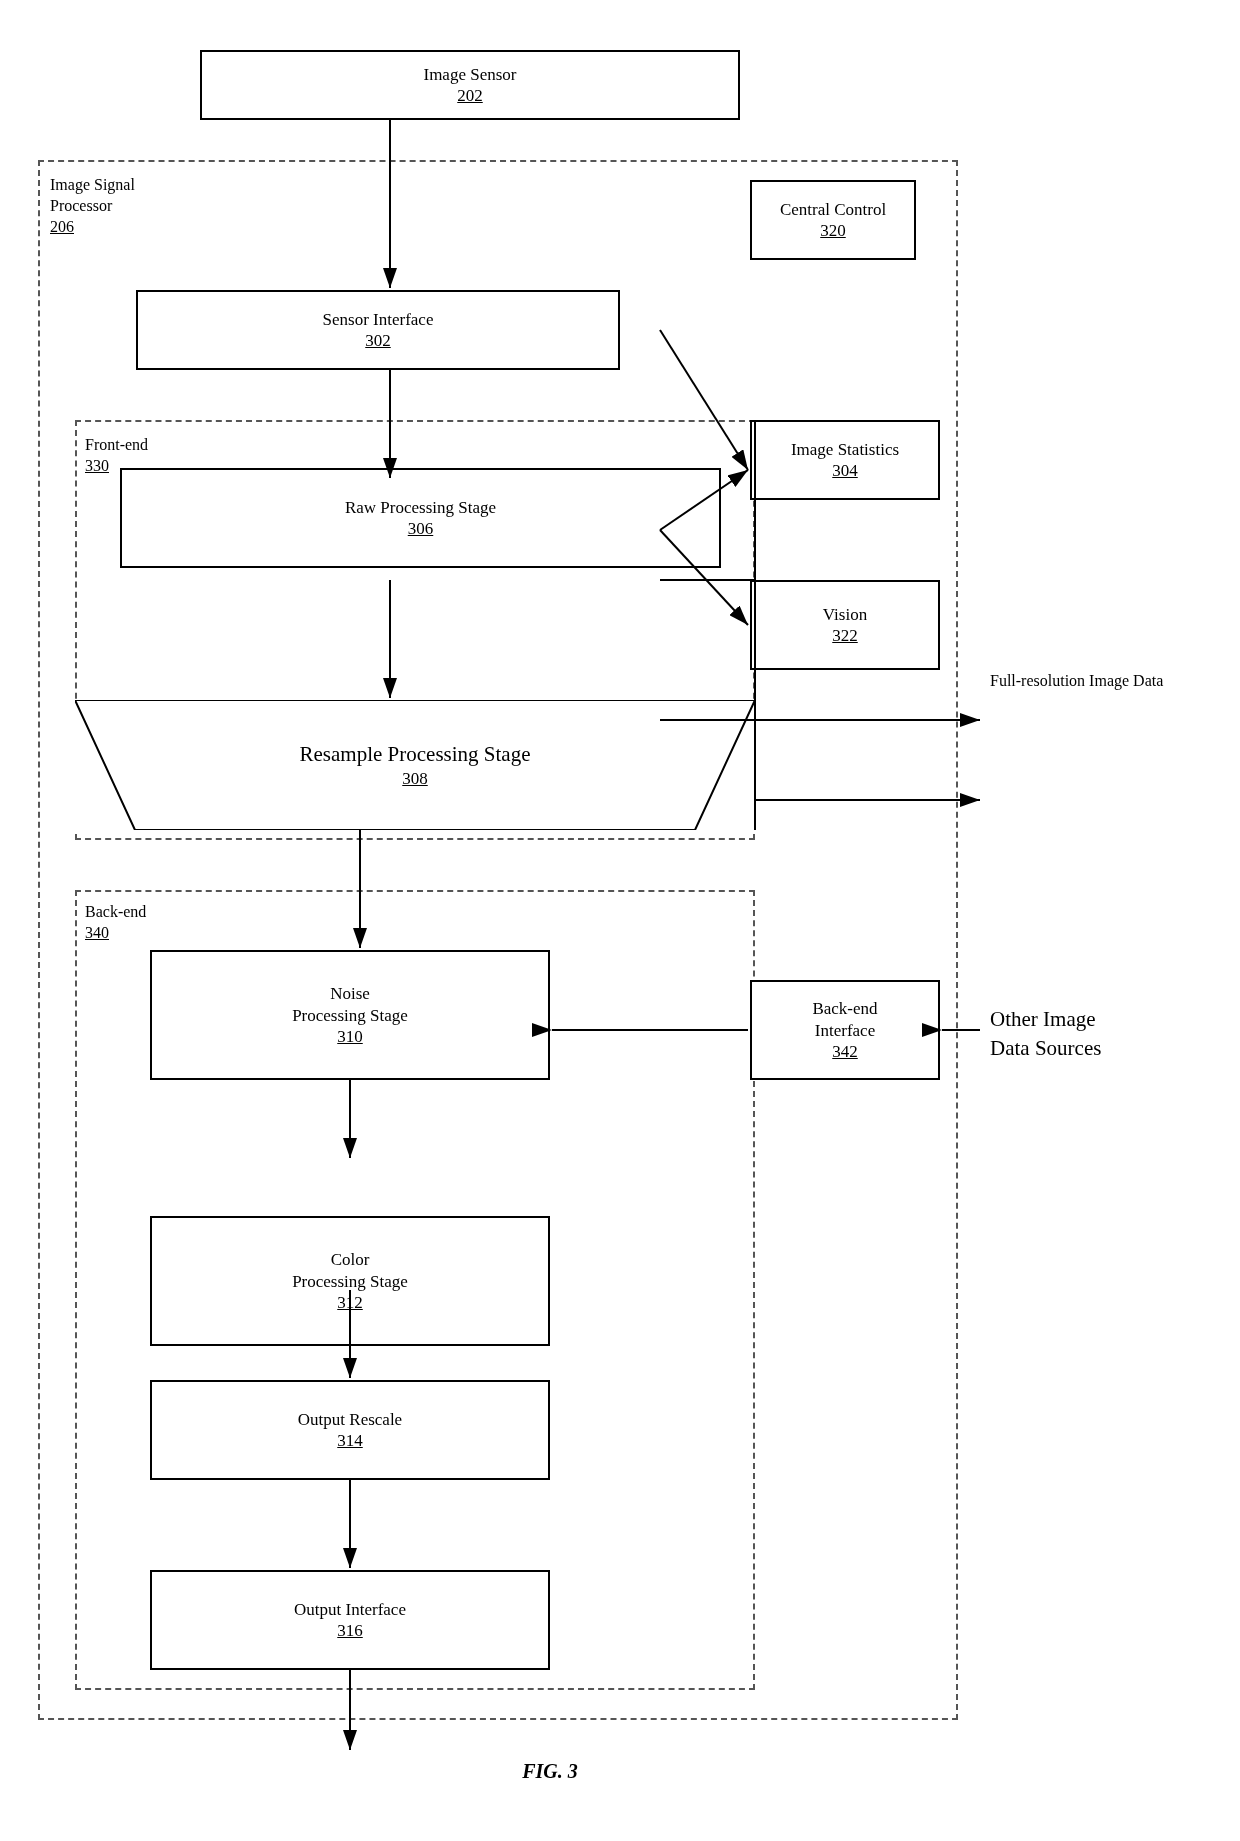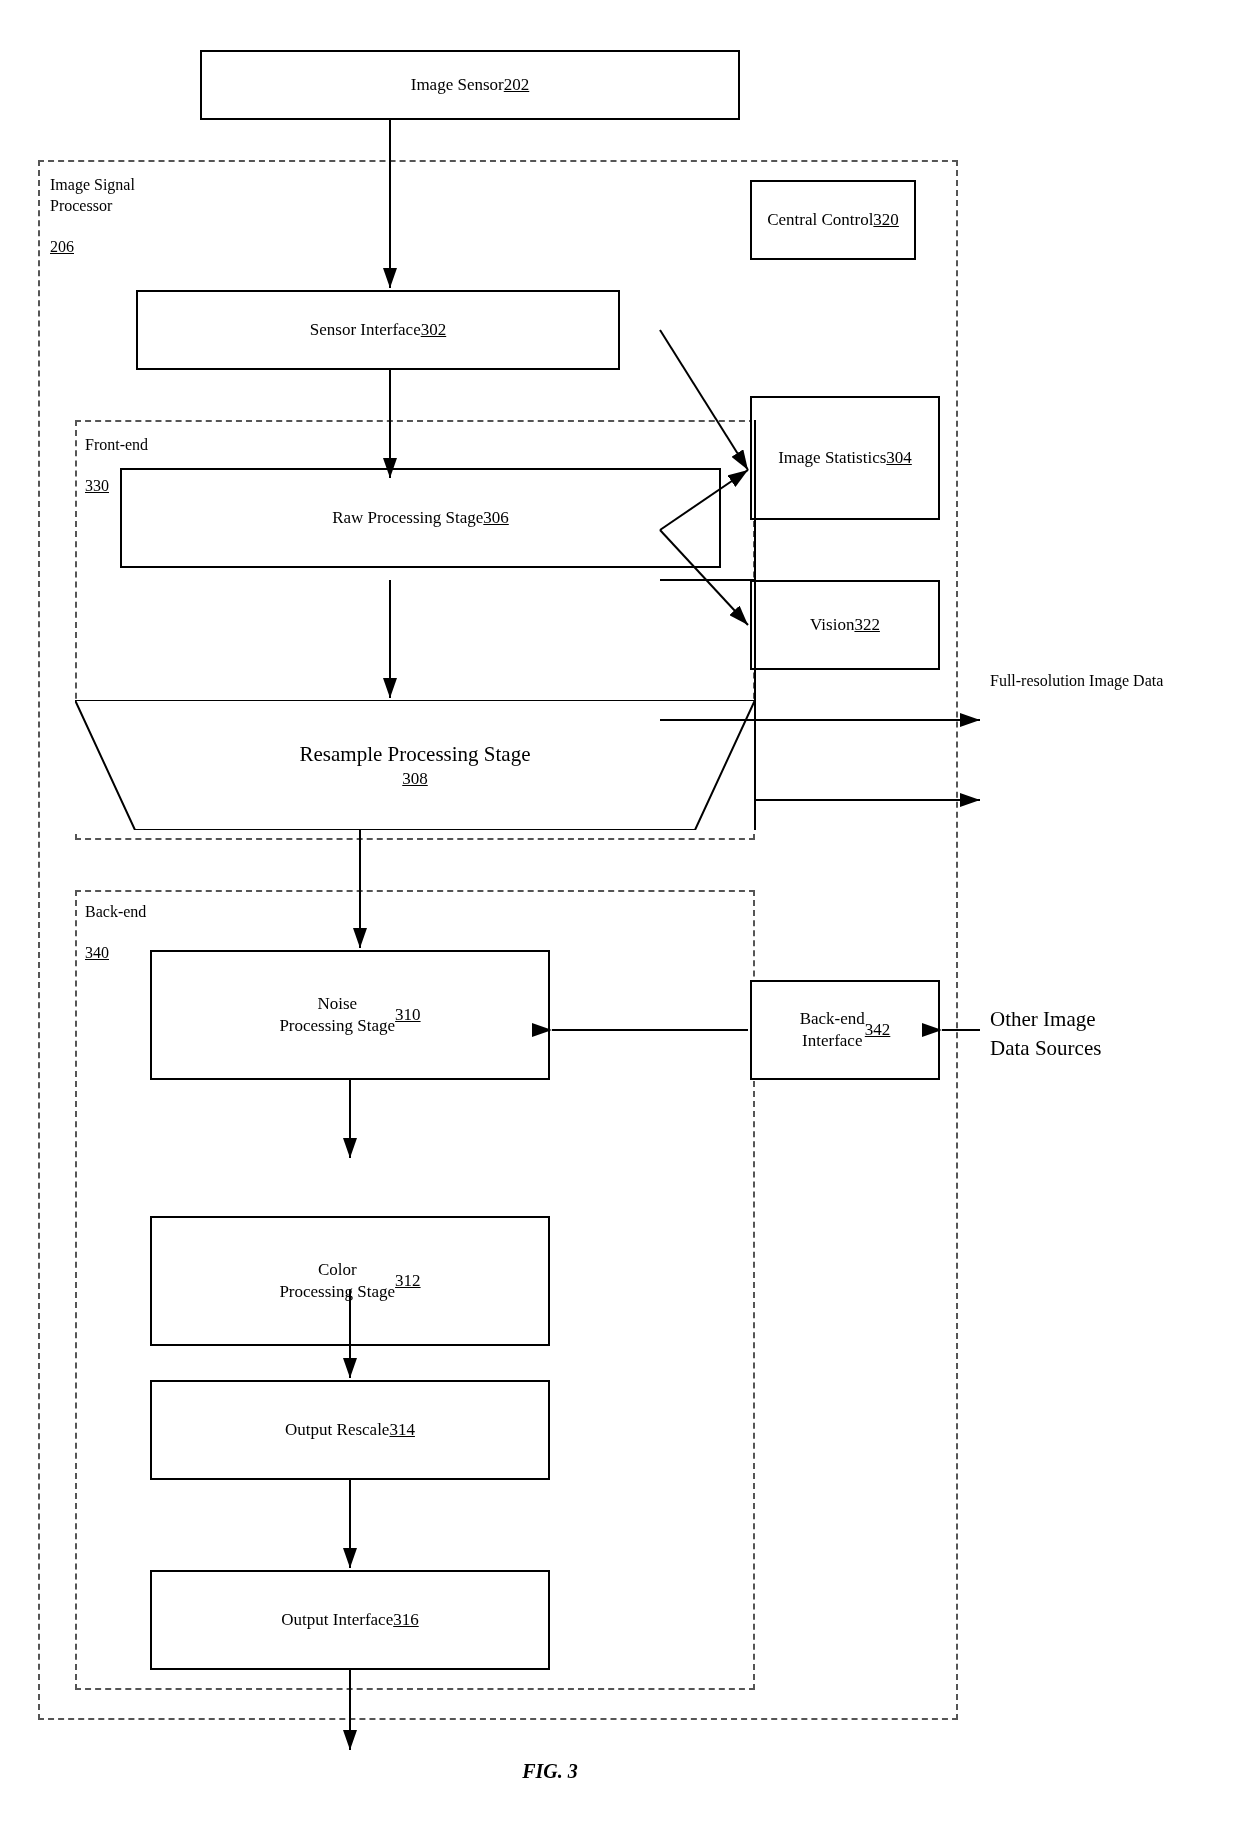--- a/index.html
+++ b/index.html
@@ -14,21 +14,21 @@
     }
     .diagram-container {
       width: 1200px;
       min-height: 1800px;
       position: relative;
       background: #fff;
     }
     .box {
       border: 2px solid #000;
       display: flex;
-      flex-direction: row;
+      flex-direction: column;
       align-items: center;
       justify-content: center;
       text-align: center;
       background: #fff;
       position: absolute;
     }
     .box-label {
       font-size: 17px;
       line-height: 1.3;
     }
@@ -41,21 +41,20 @@
       position: absolute;
       background: transparent;
     }
     .region-label {
       position: absolute;
       font-size: 16px;
       line-height: 1.3;
     }
     .region-num {
       text-decoration: underline;
-      margin-top: 20px;
     }
     
     svg.arrows {
       position: absolute;
       top: 0; left: 0;
       width: 100%;
       height: 100%;
       pointer-events: none;
     }
     .fig-label {
@@ -105,21 +104,21 @@
   </div>
 
   <div class="dashed-box" style="left:55px; top:400px; width:680px; height:420px;">
   </div>
 
   <div class="region-label" style="left:65px; top:415px;">
     <div>Front-end</div>
     <div class="region-num">330</div>
   </div>
 
-  <div class="box" style="left:730px; top:376px; width:190px; height:124px;">
+  <div class="box" style="left:730px; top:400px; width:190px; height:80px;">
     <span class="box-label">Image Statistics</span>
     <span class="box-num">304</span>
   </div>
 
   <div class="box" style="left:100px; top:448px; width:601px; height:100px;">
     <span class="box-label">Raw Processing Stage</span>
     <span class="box-num">306</span>
   </div>
 
   <div class="box" style="left:730px; top:560px; width:190px; height:90px;">

